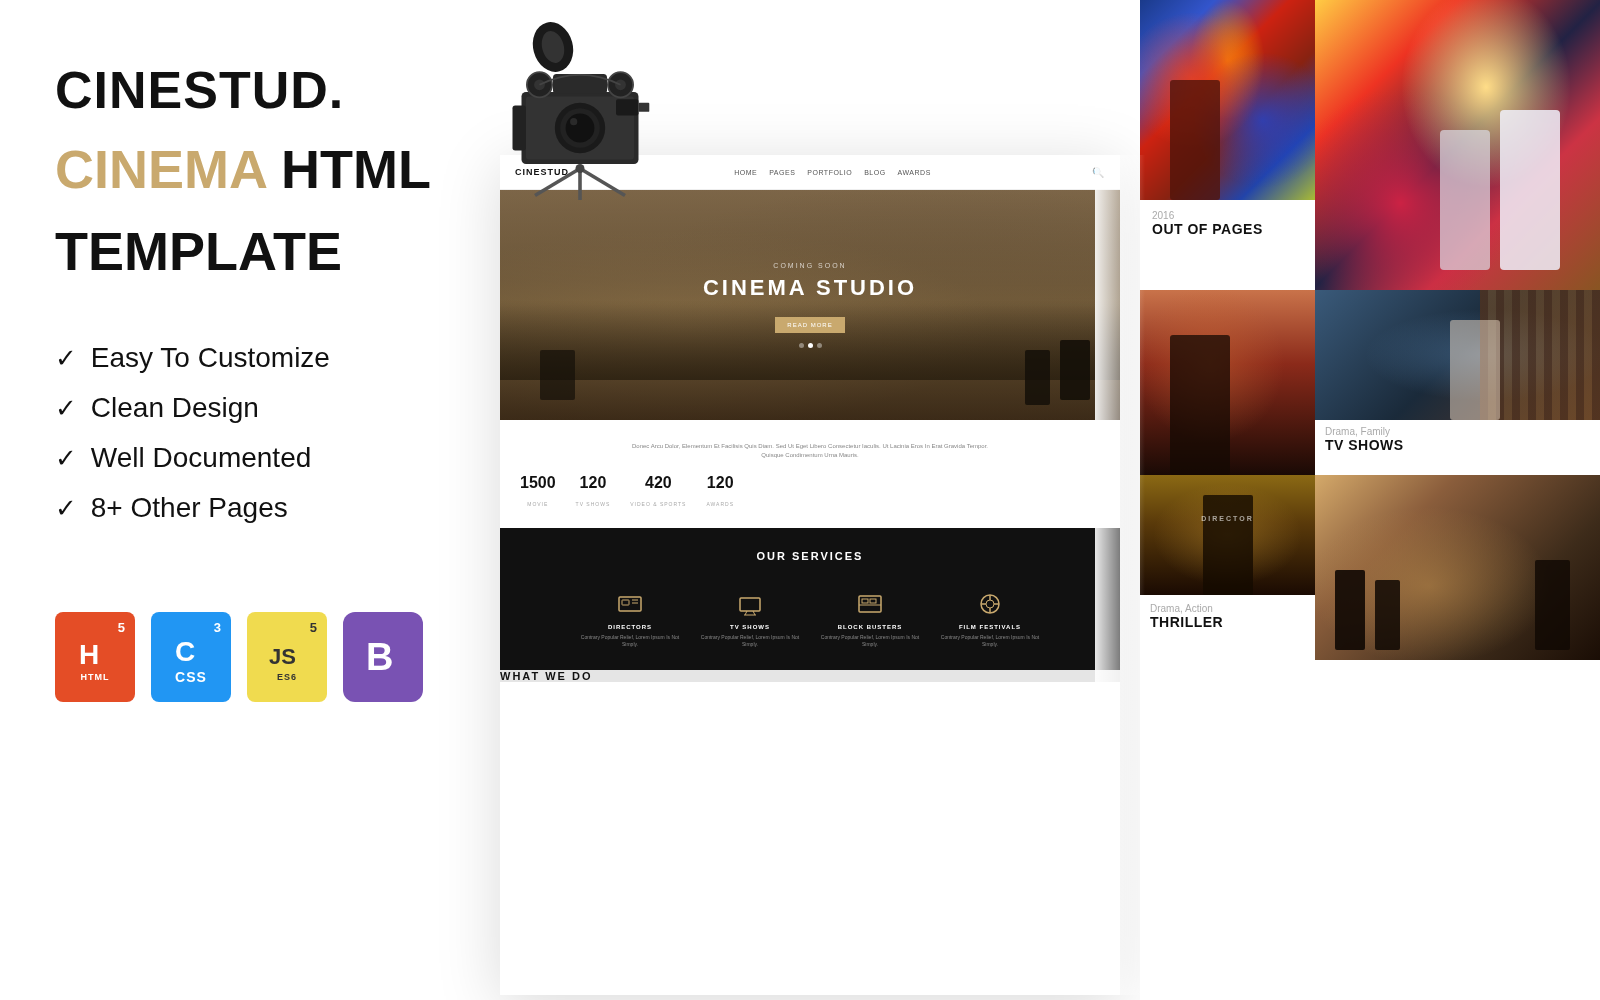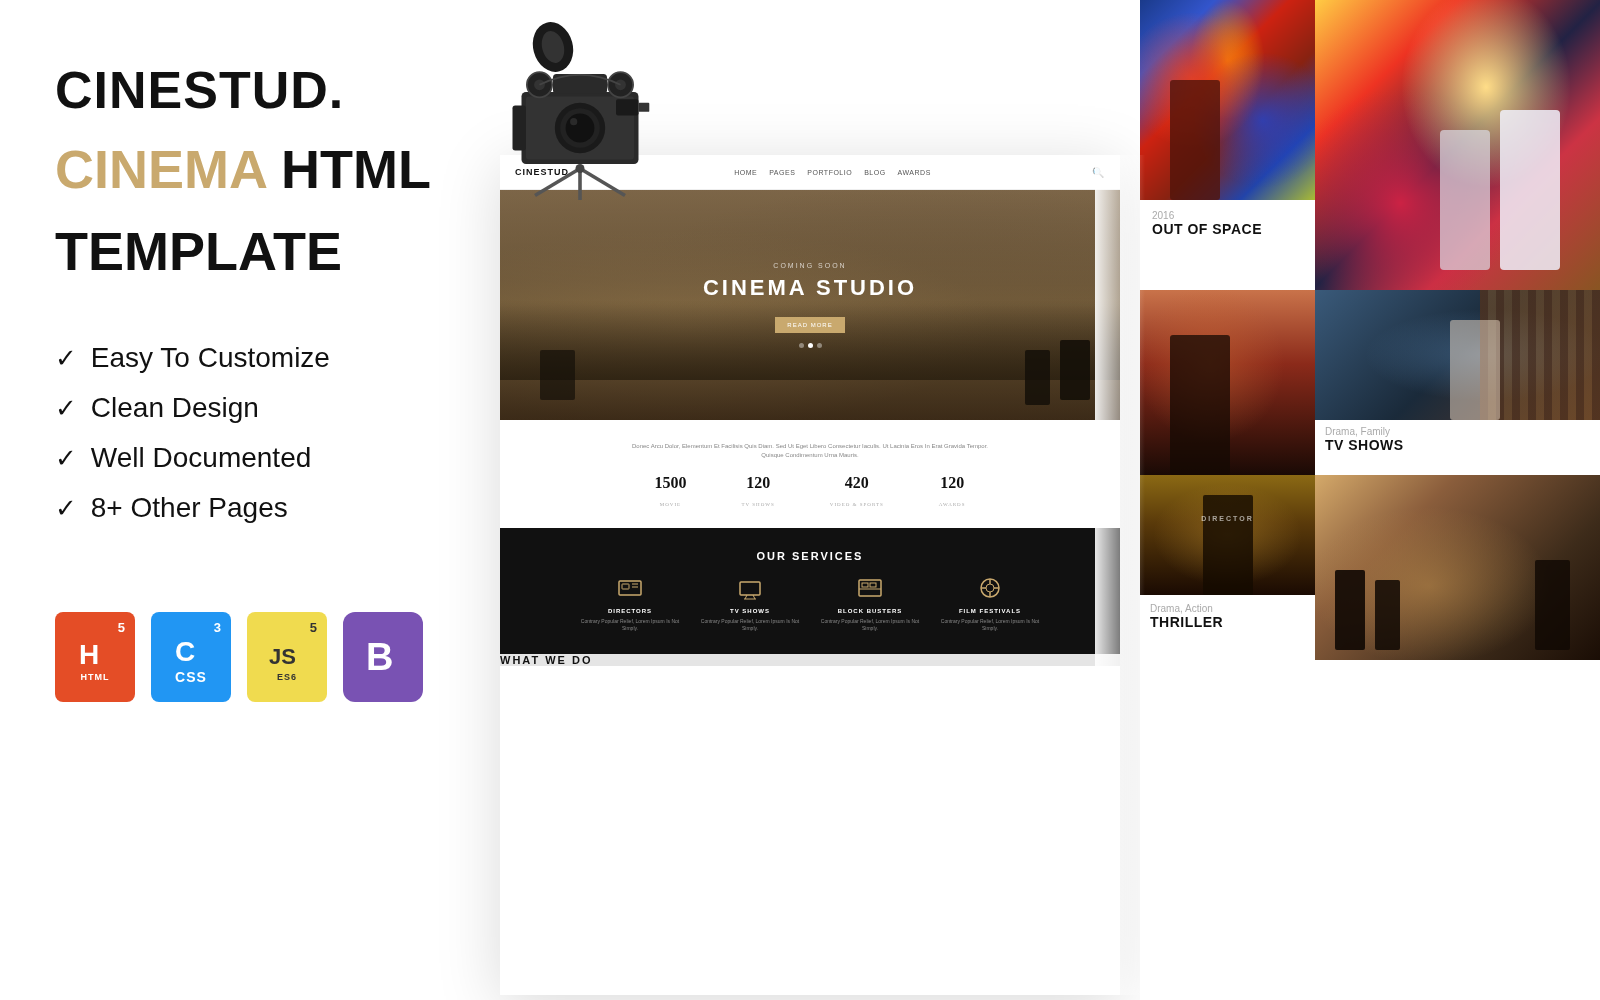--- a/index.html
+++ b/index.html
@@ -272,23 +272,21 @@
     .tpl-about-text {
       font-size: 6px;
       color: #888;
       line-height: 1.5;
       max-width: 380px;
       margin: 0 auto 14px;
     }
 
     .tpl-stats {
       display: flex;
-      justify-content: center;
-      gap: 55px;
-      font-family: Liberation Serif, serif;
+      gap: 20px;
     }
 
     .tpl-stat {
       text-align: center;
     }
 
     .tpl-stat-num {
       font-size: 16px;
       font-weight: 900;
       color: #111;
@@ -308,21 +306,21 @@
       padding: 22px 20px;
       text-align: center;
     }
 
     .tpl-services-title {
       font-size: 11px;
       font-weight: 900;
       letter-spacing: 2px;
       text-transform: uppercase;
       color: #ffffff;
-      margin-bottom: 12px;
+      margin-bottom: 28px;
     }
 
     .tpl-service-items {
       display: flex;
       justify-content: center;
       gap: 20px;
     }
 
     .tpl-service-item {
       text-align: center;
@@ -647,21 +645,21 @@
 
     <div style="width:175px;height:290px;overflow:hidden;">
       <div style="width:175px;height:200px;background:linear-gradient(135deg,#1a3a8a 0%,#3355cc 20%,#cc2211 40%,#882211 60%,#2244aa 80%,#aabb33 100%);position:relative;">
 
         <div style="position:absolute;inset:0;background:radial-gradient(ellipse at 30% 40%,#ee4422 0%,transparent 40%),radial-gradient(ellipse at 70% 60%,#2244cc 0%,transparent 40%),radial-gradient(ellipse at 50% 30%,#ffaa00 0%,transparent 30%);opacity:0.8;"></div>
 
         <div style="position:absolute;bottom:0;left:30px;width:50px;height:120px;background:rgba(80,20,10,0.8);border-radius:3px;"></div>
       </div>
       <div class="right-caption-block" style="height:90px;padding:10px 12px;">
         <div class="caption-sub">2016</div>
-        <div class="caption-main">OUT OF SPACE</div>
+        <div class="caption-main">OUT OF PAGES</div>
       </div>
     </div>
 
     <div style="width:285px;height:290px;overflow:hidden;">
       <div style="width:285px;height:290px;background:linear-gradient(135deg,#ffcc44 0%,#ee3322 25%,#222244 50%,#cc3344 70%,#885522 100%);position:relative;">
         <div style="position:absolute;inset:0;background:radial-gradient(ellipse at 60% 30%,#ffdd88 0%,transparent 35%),radial-gradient(ellipse at 30% 70%,#cc2244 0%,transparent 40%);"></div>
 
         <div style="position:absolute;bottom:20px;right:40px;width:60px;height:160px;background:rgba(240,240,250,0.85);border-radius:4px;"></div>
         <div style="position:absolute;bottom:20px;right:110px;width:50px;height:140px;background:rgba(220,220,230,0.7);border-radius:4px;"></div>
       </div>

